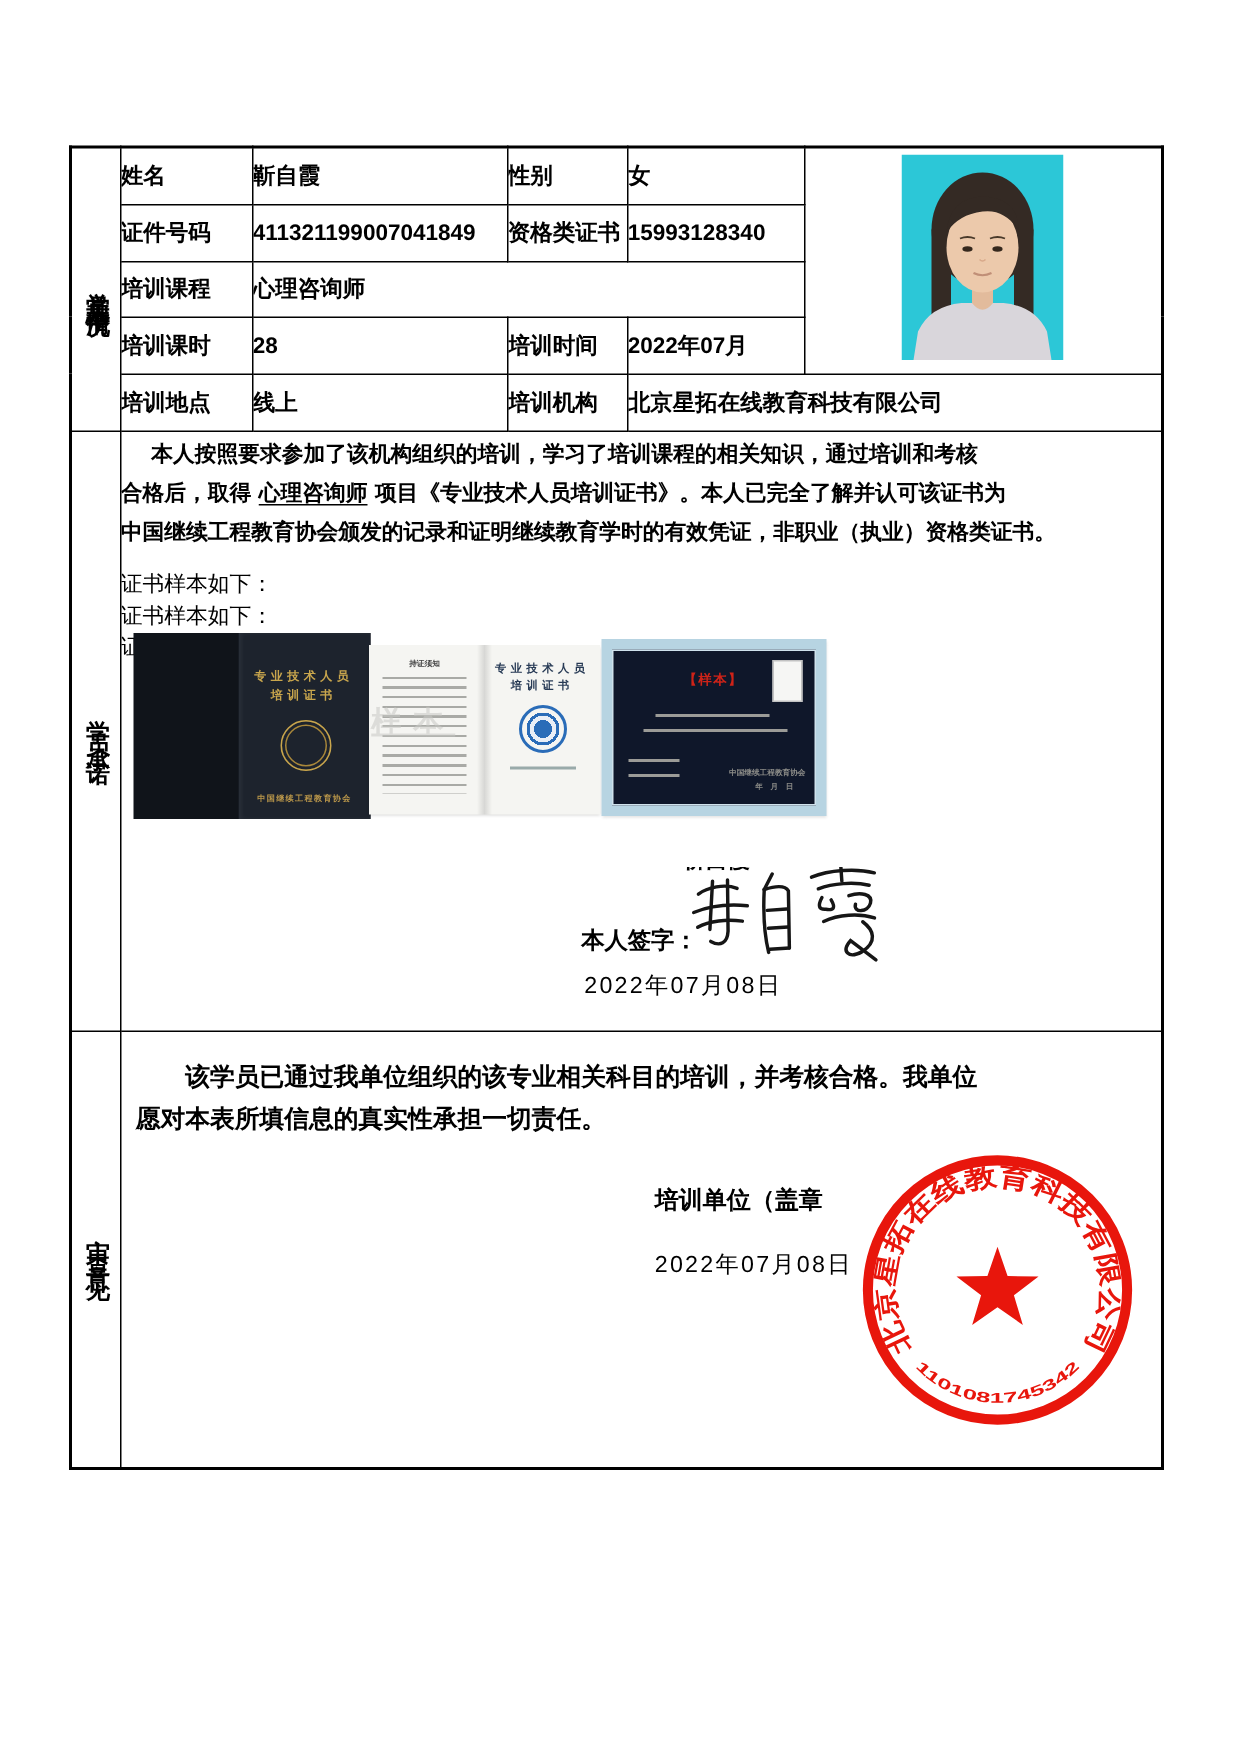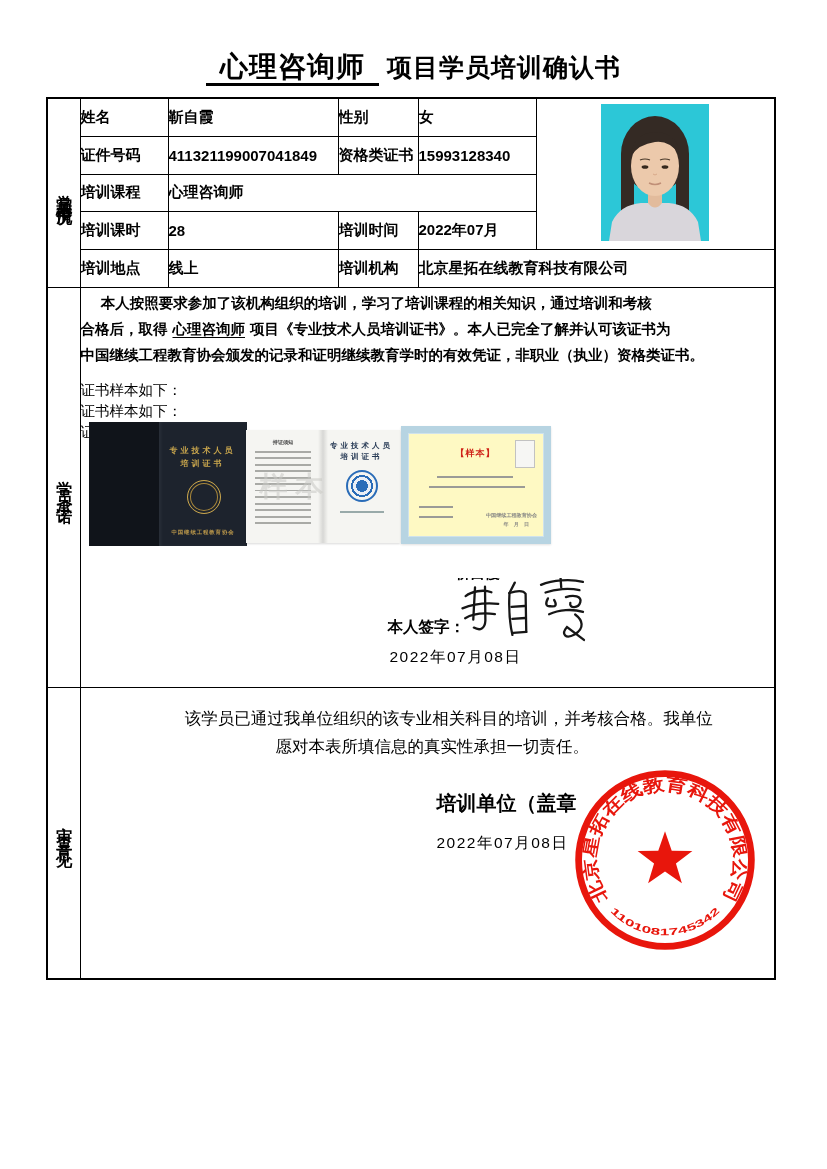--- a/index.html
+++ b/index.html
@@ -47,57 +47,54 @@
              background:linear-gradient(90deg,rgba(0,0,0,0) 0%,rgba(0,0,0,.12) 50%,rgba(0,0,0,0) 100%);}
   .cb-left{position:absolute;left:6px;top:8px;width:62px;height:98px;}
   .cb-notice-title{font-size:6px;font-weight:700;color:#444;text-align:center;margin-bottom:4px;transform:scale(.85);}
   .cb-lines{width:56px;height:78px;margin:0 auto;
             background:repeating-linear-gradient(#a9aaa6 0 1.5px,transparent 1.5px 6.5px);}
   .cb-right{position:absolute;right:6px;top:10px;width:64px;height:98px;text-align:center;}
   .cb-title{font-size:7.5px;font-weight:700;color:#273a55;letter-spacing:3px;line-height:11px;}
   .cb-seal{width:28px;height:28px;margin:8px auto 0;border-radius:50%;border:2px solid #2a6cb8;
            background:radial-gradient(circle at 50% 50%, #2a6cb8 0 6px, #e9eef6 6px 9px, #2a6cb8 9px 11px, transparent 11px);}
   .cb-foot{width:44px;height:2px;background:#9aa;margin:9px auto 0;}
-  .cb-watermark{position:absolute;left:14px;top:38px;font-size:28px;font-weight:700;color:#c9c9c5;
-                letter-spacing:8px;opacity:.55;}
+  .cb-watermark{position:absolute;left:2px;top:38px;font-size:20px;font-weight:700;color:#c9c9c5;
+                letter-spacing:8px;opacity:.55;text-decoration:underline;}
   .cert-c{position:absolute;left:312px;top:4px;width:150px;height:118px;background:#b7d4e2;
           box-shadow:0 1px 2px rgba(0,0,0,.12);}
-  .cc-inner{position:absolute;left:7px;top:7px;right:7px;bottom:7px;background:#fef9c3;
+  .cc-inner{position:absolute;left:7px;top:7px;right:7px;bottom:7px;background:#0f172a;
             border:1px solid #cfe2ec;}
   .cc-tag{position:absolute;top:13px;left:0;width:100%;text-align:center;color:#cf2318;
           font-size:9px;font-weight:700;letter-spacing:1px;}
   .cc-photo{position:absolute;top:6px;right:8px;width:18px;height:26px;border:1px solid #c2c2c2;background:#f6f6f4;}
   .cc-line{position:absolute;height:2px;background:#9b9b97;}
   .cc-l1{top:42px;left:28px;width:76px;}
   .cc-l2{top:52px;left:20px;width:96px;}
   .cc-l3{top:72px;left:10px;width:34px;}
   .cc-l4{top:82px;left:10px;width:34px;}
   .cc-issuer{position:absolute;bottom:16px;right:6px;color:#8b8b87;font-size:6px;transform:scale(.85);transform-origin:right;}
   .cc-date{position:absolute;bottom:7px;right:14px;color:#8b8b87;font-size:6px;transform:scale(.85);transform-origin:right;}
 
   .sig-svg{position:absolute;left:374px;top:290px;z-index:3;}
   .sign-label{position:absolute;left:307px;top:329px;font-size:15.5px;font-weight:600;}
   .sign-date{position:absolute;left:309px;top:359px;font-size:15.5px;font-weight:400;letter-spacing:1.5px;}
   .sr{position:absolute;width:1px;height:1px;overflow:hidden;clip:rect(0 0 0 0);}
 
   
-  .rev-para{font-size:16.5px;line-height:28px;font-weight:400;margin:16px 0 0 10px;white-space:nowrap;text-align:center;}
+  .rev-para{font-size:16.5px;line-height:28px;font-weight:700;margin:16px 0 0 10px;white-space:nowrap;}
   .rev-line1{padding-left:2em;}
-  .unit-label{position:absolute;left:356px;top:102px;font-size:20px;font-weight:600;z-index:1;}
+  .unit-label{position:absolute;left:356px;top:102px;font-size:16px;font-weight:600;z-index:1;}
   .review-date{position:absolute;left:356px;top:145px;font-size:15.5px;font-weight:400;letter-spacing:1.5px;z-index:1;}
   .seal{position:absolute;left:488px;top:76px;width:192px;height:192px;z-index:3;}
 </style>
 </head>
 <body>
 
 <div class="page">
 
-  <div class="doc-title">
-    <span class="title-hl">心理咨询师</span><span class="title-rest">项目学员培训确认书</span>
-  </div>
 
   <table class="form">
     <colgroup>
       <col style="width:33px">
         <col style="width:88px">
         <col style="width:170px">
       <col style="width:80px">
         <col style="width:118px">
         <col style="width:239px">
     </colgroup>

